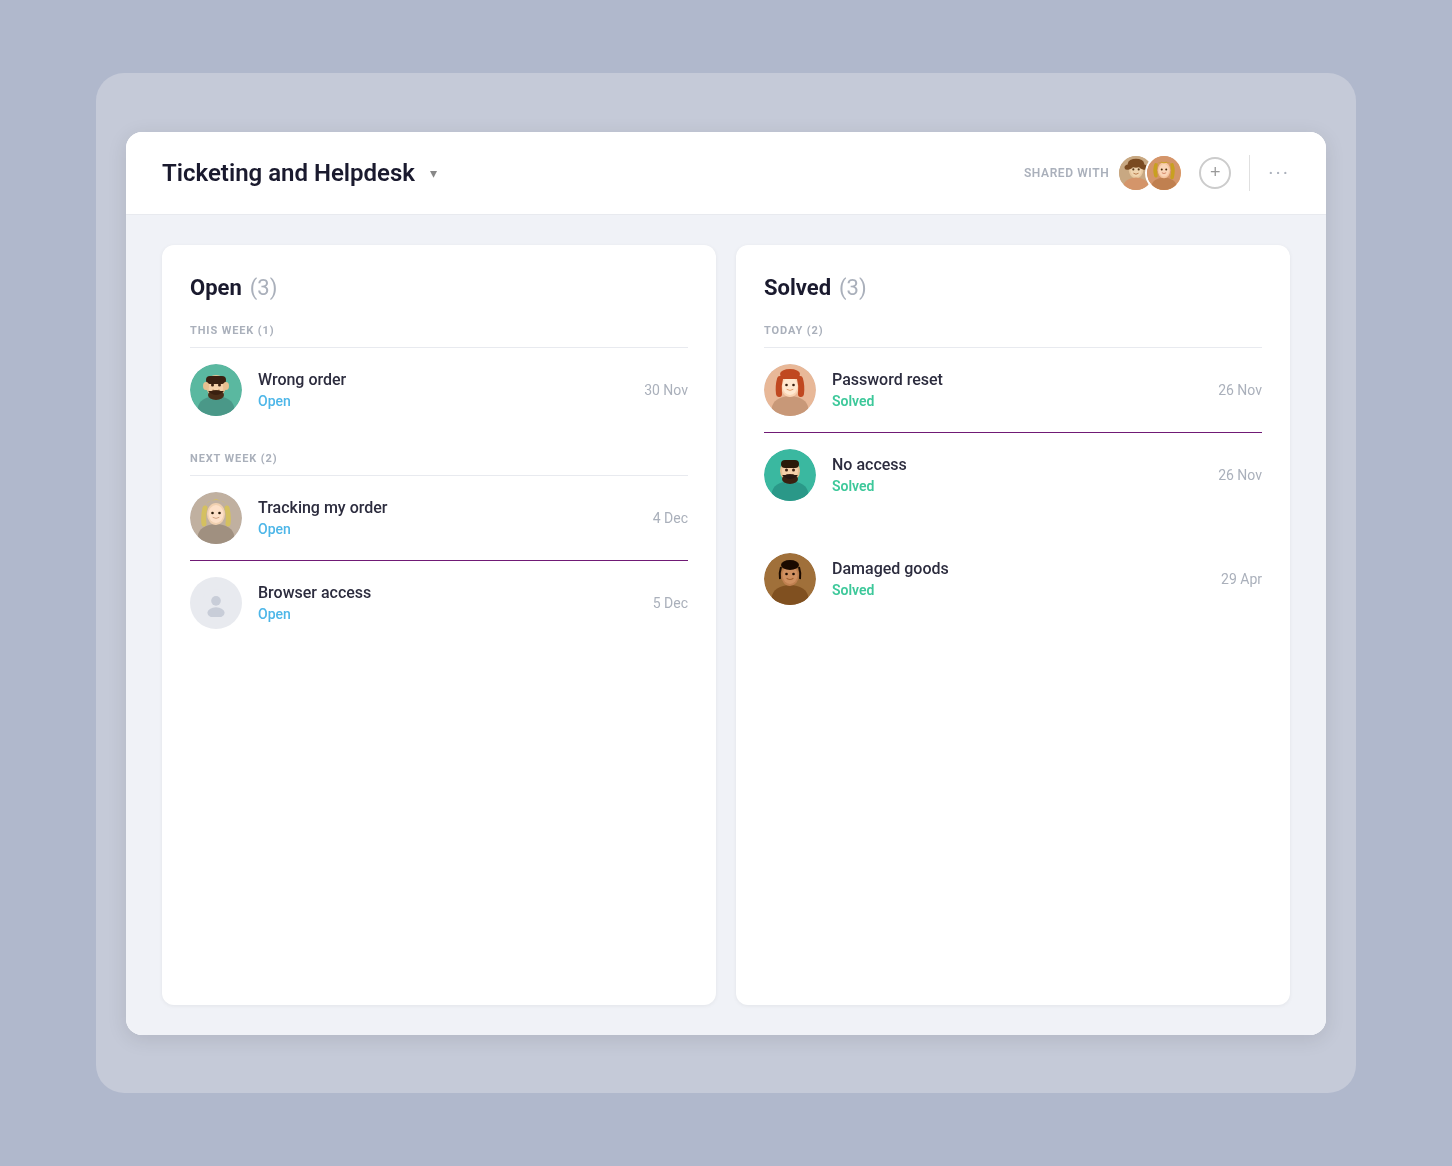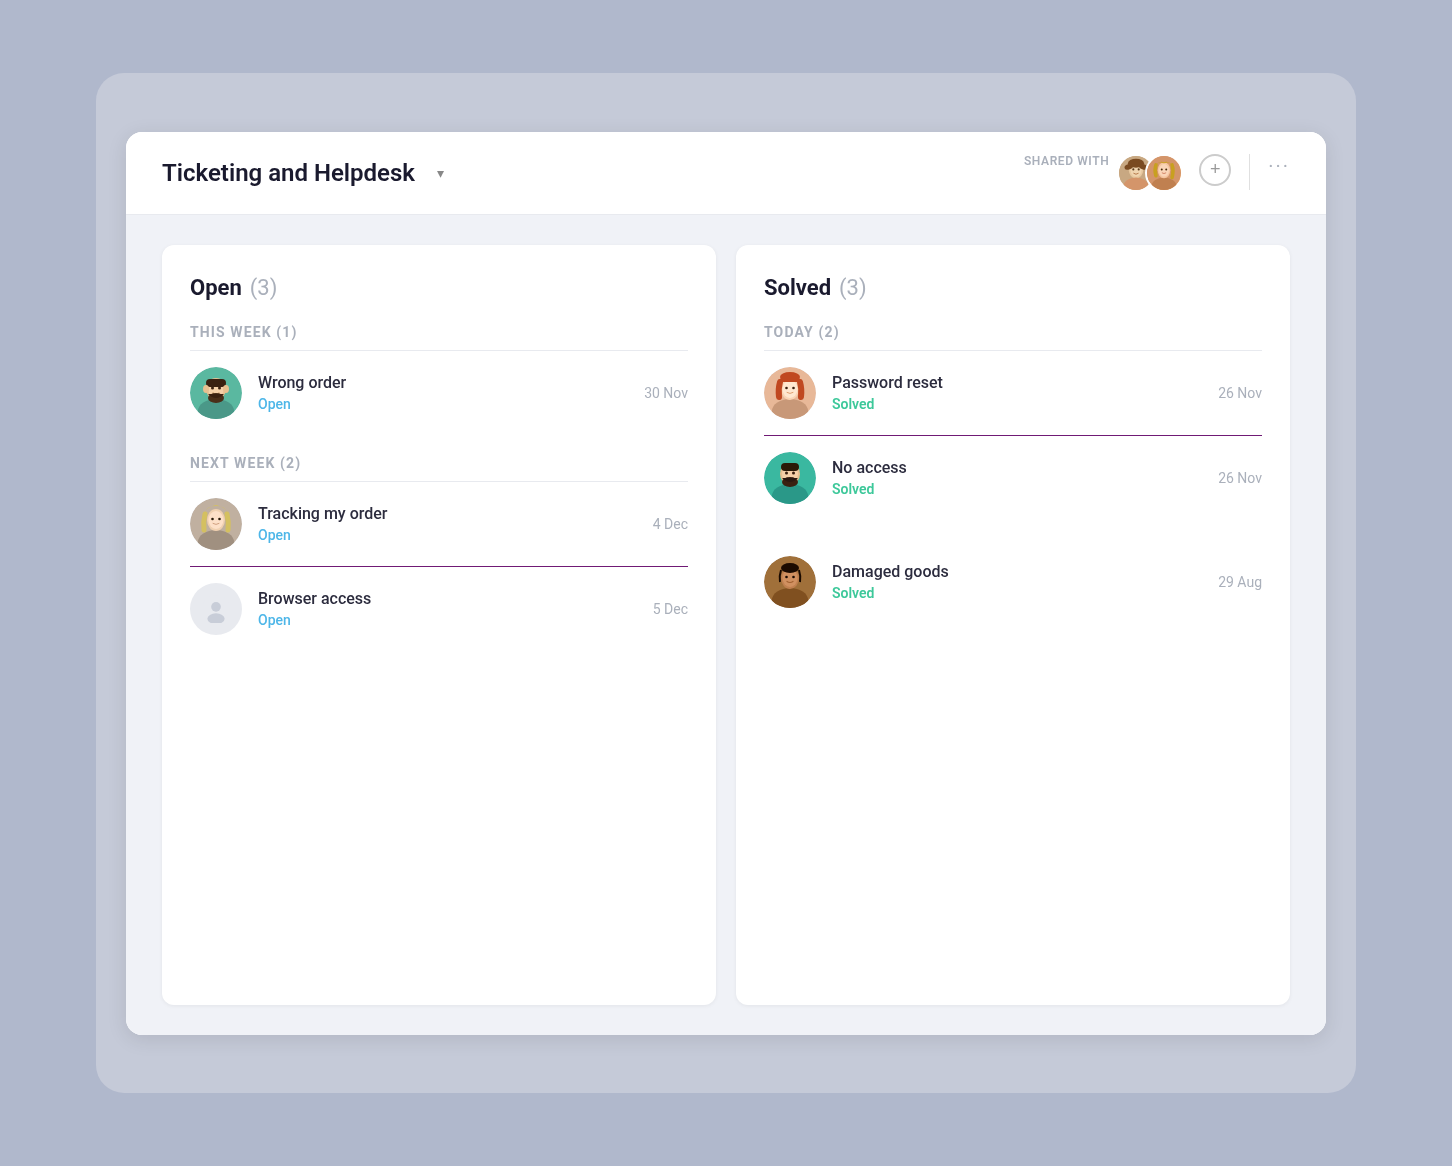--- a/index.html
+++ b/index.html
@@ -39,37 +39,38 @@
       padding: 22px 36px;
       display: flex;
       align-items: center;
       justify-content: space-between;
       border-bottom: 1px solid #e8eaef;
     }
 
     .header-left {
       display: flex;
       align-items: center;
-      gap: 18px;
+      gap: 11px;
     }
 
     .header-title {
       font-size: 24px;
       font-weight: 600;
       color: #1a1a2e;
     }
 
     .dropdown-arrow {
       color: #888;
       font-size: 14px;
       margin-left: 4px;
     }
 
     .header-right {
       display: flex;
+      align-items: center;
       gap: 8px;
     }
 
     .shared-with-label {
       font-size: 12px;
       font-weight: 600;
       color: #aab0bb;
       letter-spacing: 0.05em;
     }
 
@@ -165,21 +166,21 @@
       gap: 8px;
     }
 
     .column-count {
       font-size: 22px;
       font-weight: 400;
       color: #aab0bb;
     }
 
     .section-label {
-      font-size: 14px;
+      font-size: 11px;
       font-weight: 700;
       color: #aab0bb;
       letter-spacing: 0.08em;
       text-transform: uppercase;
       margin-bottom: 0px;
       padding-bottom: 10px;
       border-bottom: 1px solid #e8eaef;
     }
 
     .ticket-list {
@@ -450,20 +451,20 @@
 
                 <ellipse cx="26" cy="12" rx="9" ry="5" fill="#1a0a00"></ellipse>
                 <path d="M17 14 Q15 20 16 26" stroke="#1a0a00" stroke-width="2" fill="none"></path>
                 <path d="M35 14 Q37 20 36 26" stroke="#1a0a00" stroke-width="2" fill="none"></path>
               </svg>
             </div>
             <div class="ticket-info">
               <div class="ticket-name">Damaged goods</div>
               <div class="ticket-status-solved">Solved</div>
             </div>
-            <div class="ticket-date">29 Aug</div>
+            <div class="ticket-date">29 Apr</div>
           </div>
         </div>
       </div>
 
     </div>
   </div>
 </div>
 
 </body></html>

